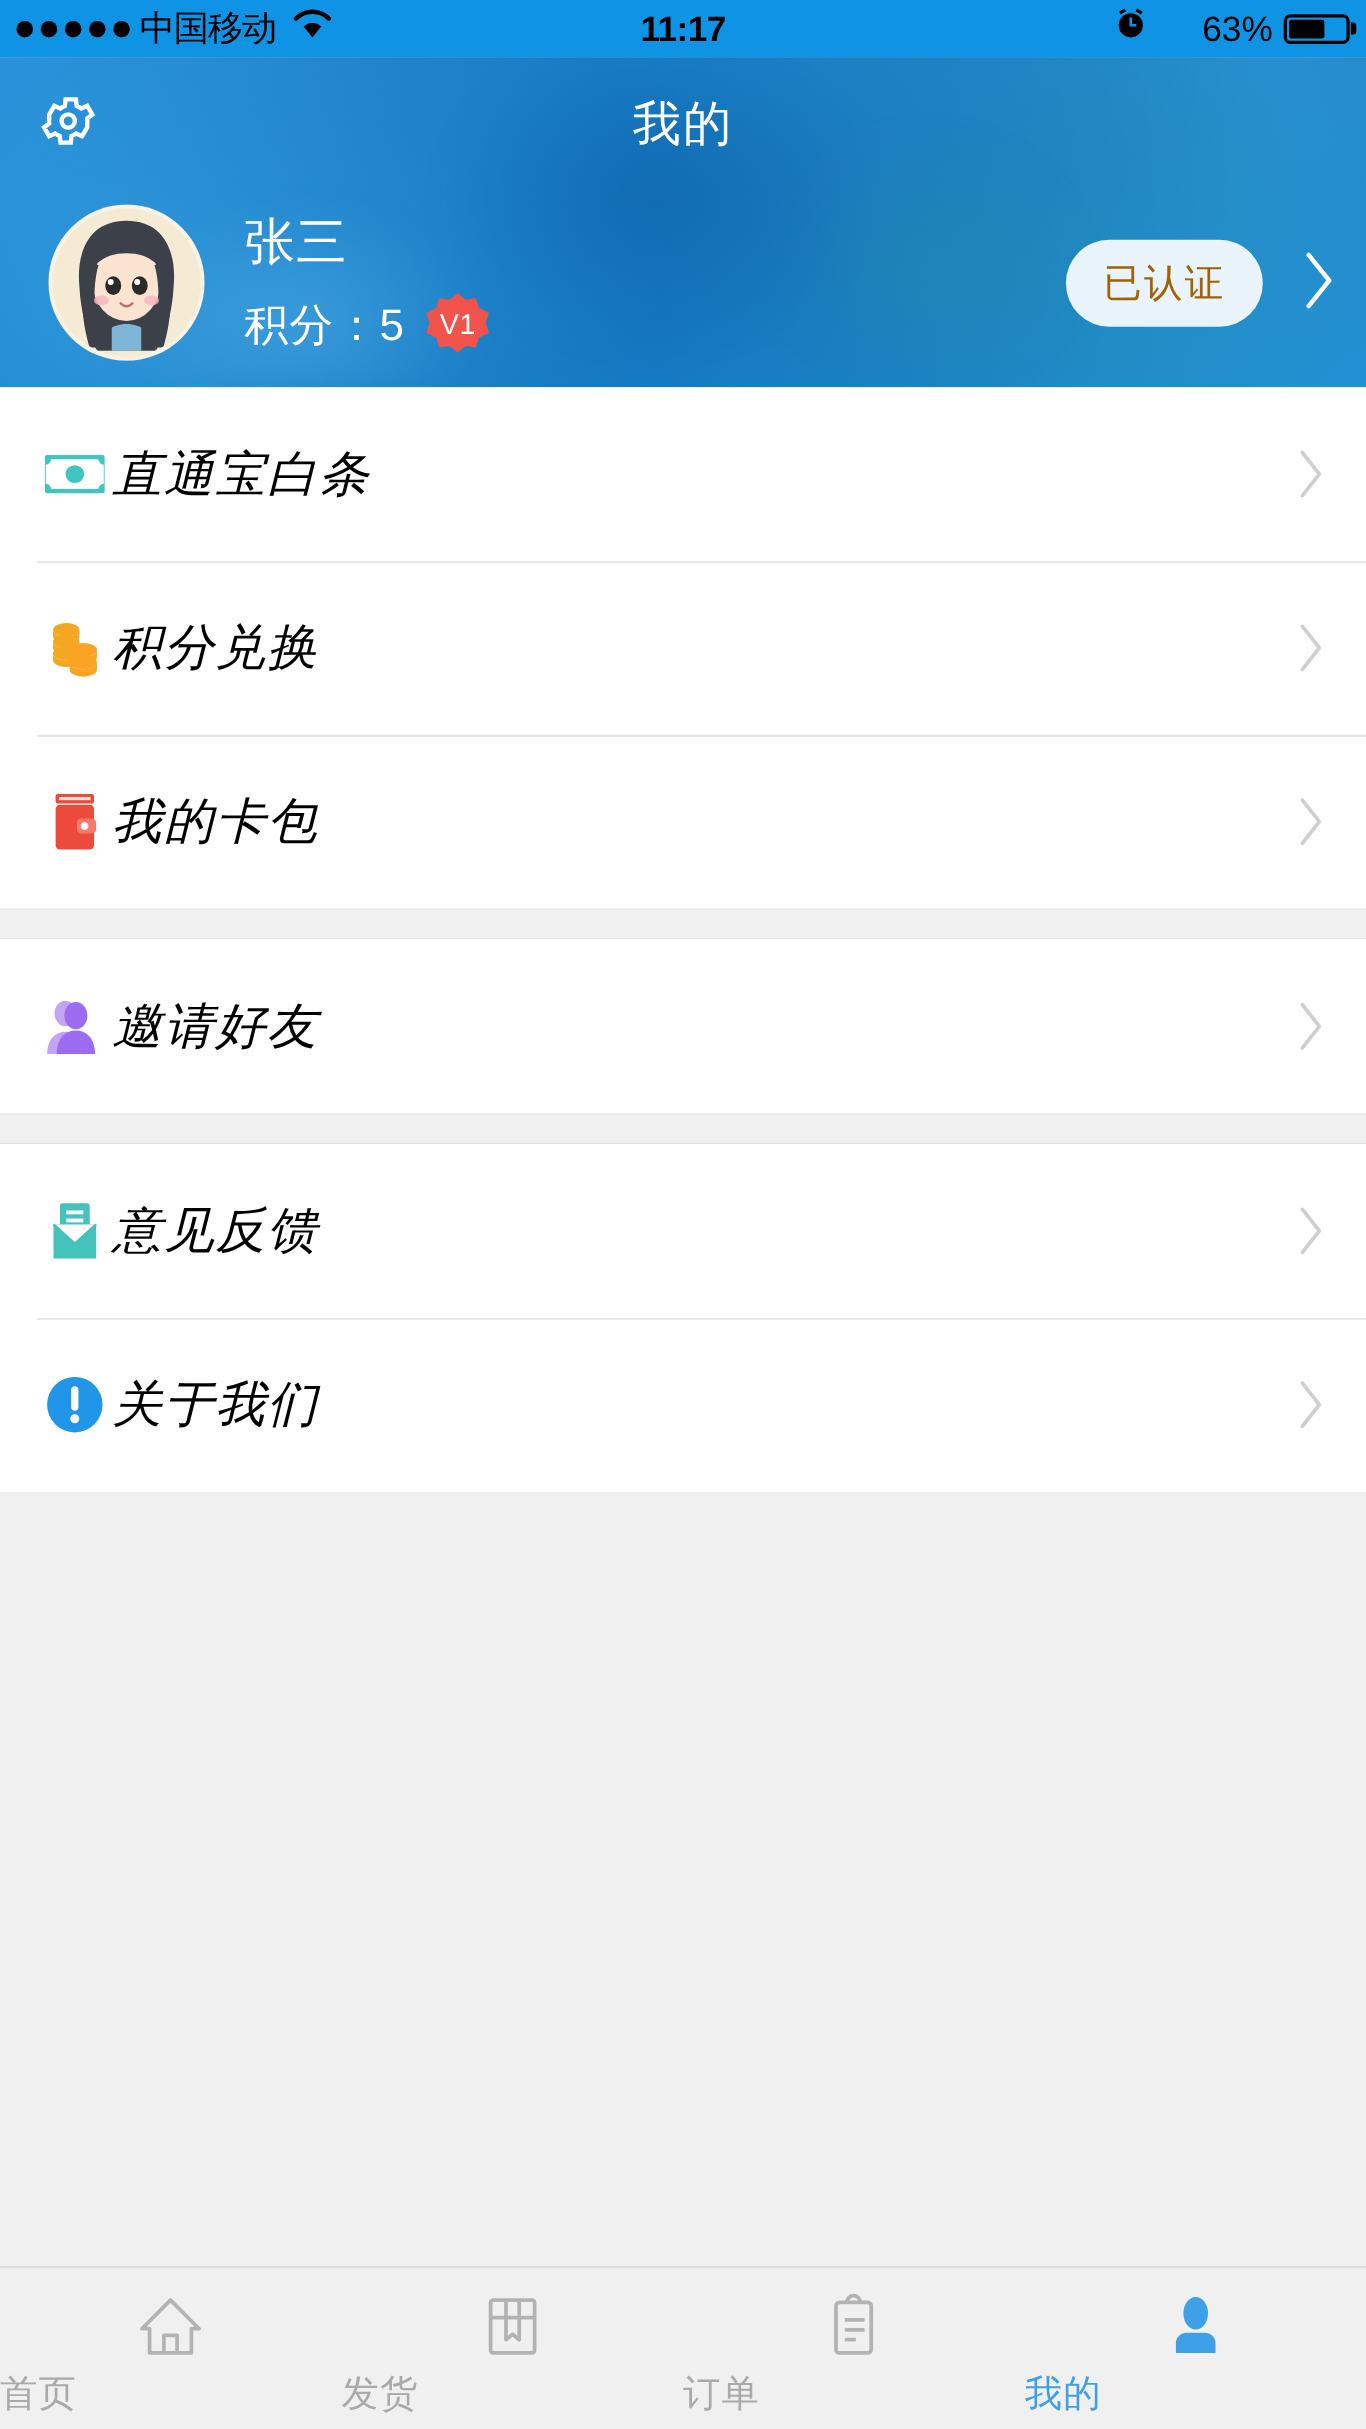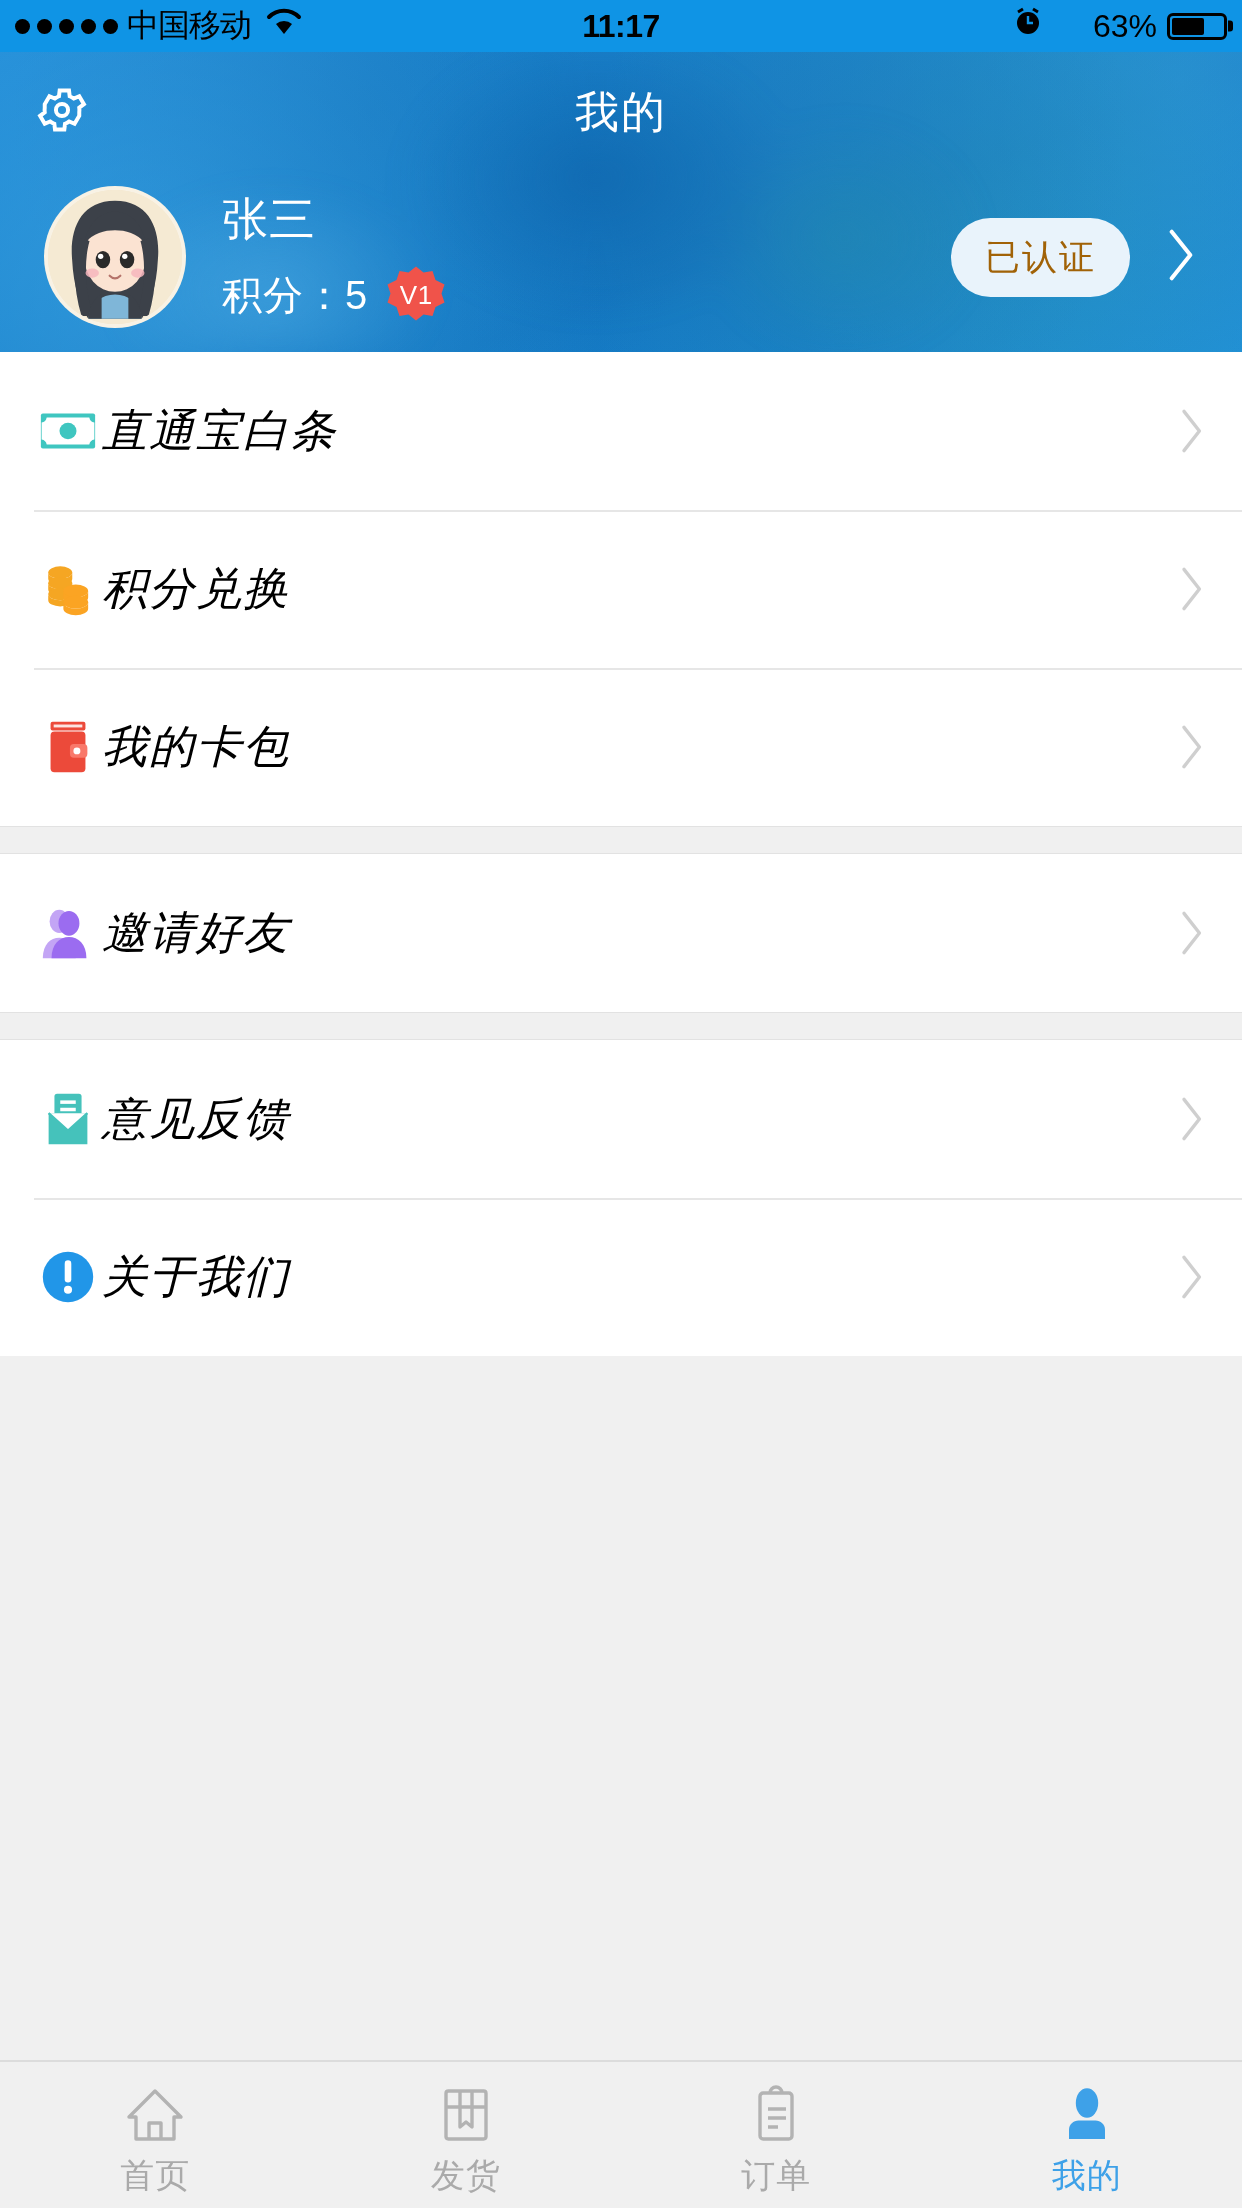--- a/index.html
+++ b/index.html
@@ -61,21 +61,21 @@
     position:relative; height:120px; display:flex; align-items:center; padding:0 26px; z-index:3;
   }
   .gear-btn { width:72px; height:72px; display:flex; align-items:center; justify-content:center; }
   .nav-title {
     position:absolute; left:0; right:0; text-align:center;
     color:#fff; font-size:44px; font-weight:400; letter-spacing:2px; pointer-events:none;
   }
 
   .profile {
     position:relative; z-index:3; display:flex; align-items:center;
-    padding:0 42px 0 44px; height:170px;
+    padding:0 24px 0 44px; height:170px;
   }
   .avatar {
     width:142px; height:142px; border-radius:50%; flex:0 0 142px;
     border:4px solid rgba(255,255,255,0.45);
     overflow:hidden; position:relative; background:#f3e7cf;
   }
   .av-face { position:absolute; inset:0; }
   .pinfo { margin-left:36px; display:flex; flex-direction:column; gap:14px; }
   .pname { color:#fff; font-size:46px; font-weight:400; letter-spacing:1px; }
   .pts-row { display:flex; align-items:center; gap:18px; }
@@ -110,21 +110,21 @@
 
   .filler { background:#f0f0f0; flex:1 1 auto; }
 
   
   .tabbar {
     flex:0 0 148px; height:148px; background:#f0f0f0;
     border-top:2px solid #dcdcdc; display:flex;
   }
   .tab {
     flex:1 1 0; display:flex; flex-direction:column;
-    align-items:center; justify-content:center; gap:2px; padding-top:8px;
+    justify-content:center; gap:2px; padding-top:8px;
   }
   .tab-icon { height:72px; display:flex; align-items:center; justify-content:center; }
   .tab-label { font-size:34px; color:#aaaaaa; letter-spacing:1px; }
   .tab.active .tab-label { color:#3ea1e8; }
 </style>
 </head>
 <body>
 
 <div class="phone">
 

